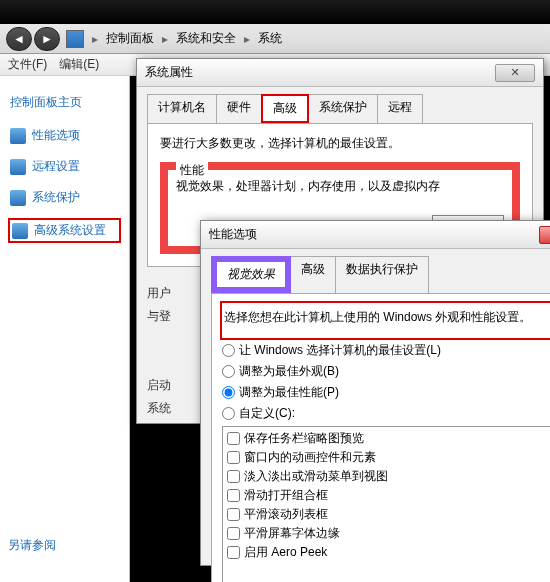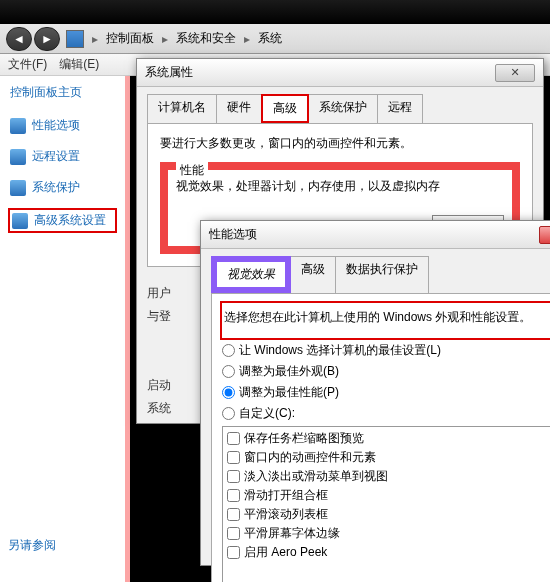--- a/index.html
+++ b/index.html
@@ -6,21 +6,21 @@
 body { background: #000; width: 550px; height: 582px; overflow: hidden; position: relative; }
 .taskbar { position: absolute; top: 0; left: 0; right: 0; height: 24px; background: linear-gradient(#1a1a1a, #000); }
 .addressbar { position: absolute; top: 24px; left: 0; right: 0; height: 30px; background: linear-gradient(#e8e8e8, #d8d8d8); border-bottom: 1px solid #999; display: flex; align-items: center; padding: 0 6px; }
 .nav-btn { width: 26px; height: 24px; background: linear-gradient(#555,#333); border-radius: 12px; border: 1px solid #222; margin-right: 2px; display: flex; align-items: center; justify-content: center; color: #fff; }
 .crumb-icon { width: 18px; height: 18px; background: linear-gradient(#4a90d9,#2a70b9); border: 1px solid #666; margin: 0 4px; }
 .crumb { display: flex; align-items: center; height: 22px; }
 .crumb span { padding: 0 4px; }
 .crumb .sep { color: #666; }
 .menubar { position: absolute; top: 54px; left: 0; right: 0; height: 22px; background: linear-gradient(#f8f8f8, #e8e8e8); border-bottom: 1px solid #ccc; display: flex; align-items: center; padding: 0 8px; gap: 12px; }
 .menubar span { color: #333; }
-.sidebar { position: absolute; top: 76px; left: 0; width: 130px; bottom: 0; background: #fff; border-right: 5px solid #fca5a5; padding: 8px 8px; }
+.sidebar { position: absolute; top: 76px; left: 0; width: 130px; bottom: 0; background: #fff; border-right: 1px solid #fca5a5; padding: 18px 8px; }
 .side-head { color: #1a6ab5; margin-bottom: 14px; padding-left: 2px; }
 .side-item { display: flex; align-items: center; gap: 6px; margin-bottom: 10px; padding: 2px; color: #1a6ab5; cursor: pointer; }
 .side-icon { width: 16px; height: 16px; background: linear-gradient(#6ab0e8,#2a70b9); border-radius: 2px; }
 .side-item.hl { border: 2px solid #d00; }
 .side-footer { position: absolute; bottom: 28px; left: 8px; color: #1a6ab5; }
 
 .dlg { position: absolute; background: #f0f0f0; border: 1px solid #888; box-shadow: 2px 2px 10px rgba(0,0,0,0.5); }
 .dlg-title { height: 28px; background: linear-gradient(#fff,#e4e4e4); border-bottom: 1px solid #bbb; display: flex; align-items: center; padding: 0 8px; justify-content: space-between; }
 .dlg-close { width: 40px; height: 18px; background: linear-gradient(#f8a8a8,#d44); border: 1px solid #a22; border-radius: 2px; color: #fff; display: flex; align-items: center; justify-content: center; font-size: 11px; }
 .dlg-close.gray { background: linear-gradient(#eee,#ccc); color: #444; border-color: #999; }
@@ -104,21 +104,21 @@
   </div>
   <div class="dlg-body">
     <div class="tabs">
       <div class="tab">计算机名</div>
       <div class="tab">硬件</div>
       <div class="tab active hl">高级</div>
       <div class="tab">系统保护</div>
       <div class="tab">远程</div>
     </div>
     <div class="tabpane">
-      <div>要进行大多数更改，窗口内的动画控件和元素。</div>
+      <div>要进行大多数更改，选择计算机的最佳设置。</div>
       <div class="group hl">
         <div class="group-title">性能</div>
         <div>视觉效果，处理器计划，内存使用，以及虚拟内存</div>
         <div class="btn-row"><button class="btn">设置(S)...</button></div>
       </div>
     </div>
   </div>
   <div class="dlg1-lower">
     <div>用户</div>
     <div>与登</div>

